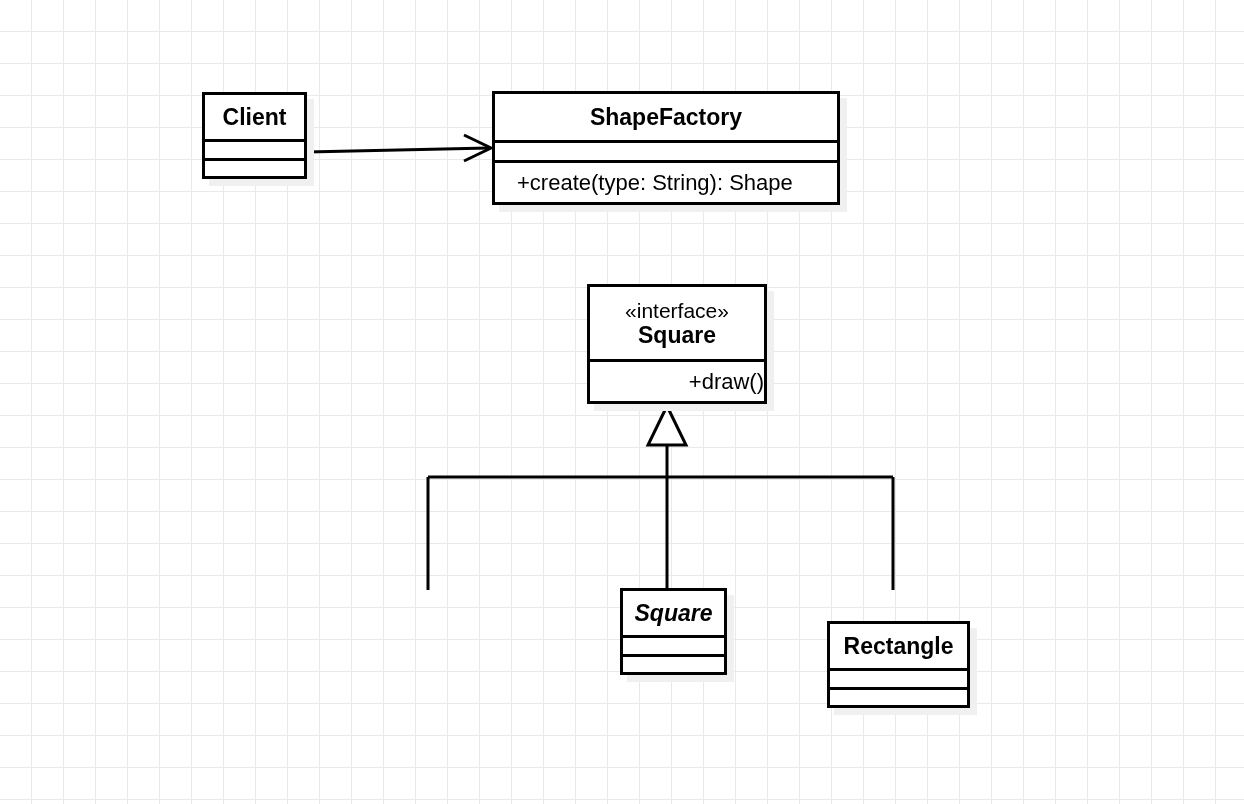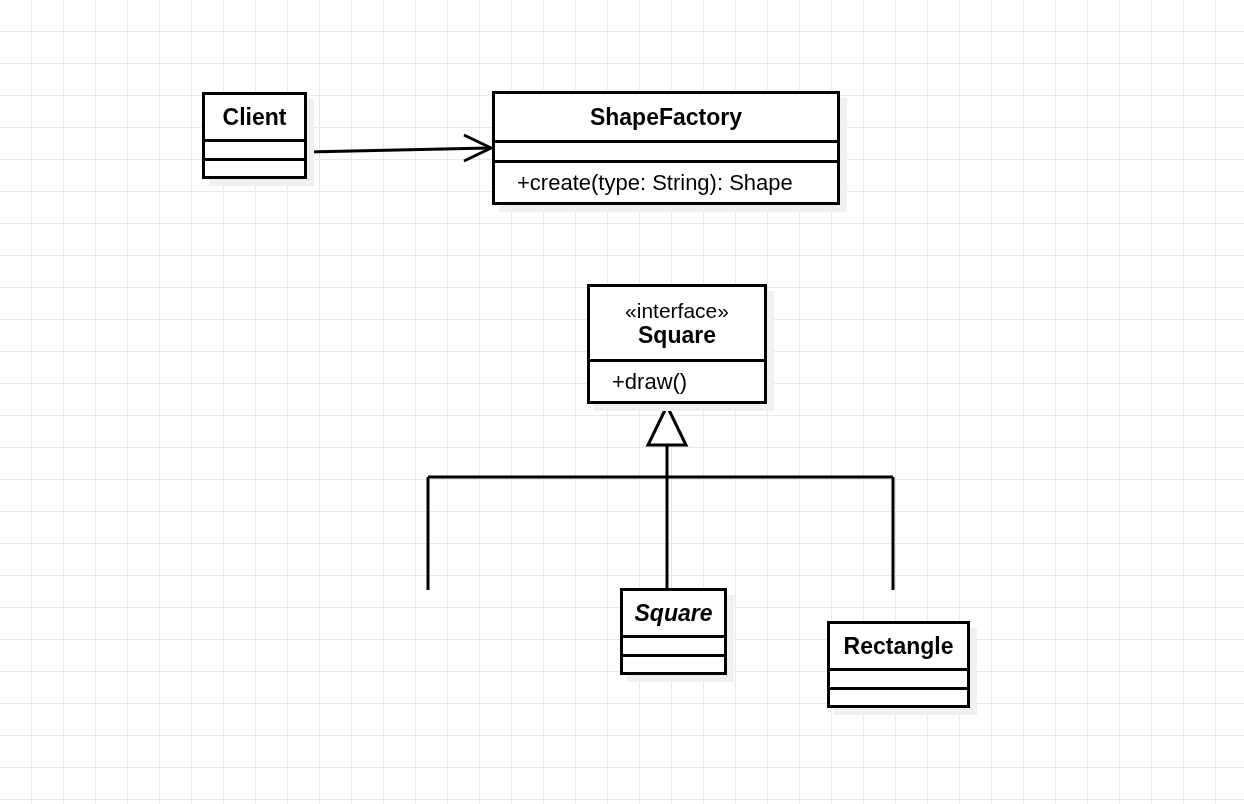--- a/index.html
+++ b/index.html
@@ -146,21 +146,21 @@
     <div class="compartment divided" style="height:44px;">
       <span class="member">+create(type: String): Shape</span>
     </div>
   </div>
 
   <div class="uml-class" style="left:587px; top:284px; width:180px; height:120px;">
     <div class="compartment cmp-title" style="height:76px;">
       <span class="cls-stereotype">«interface»</span>
       <span class="cls-name">Square</span>
     </div>
-    <div class="compartment divided" style="height:44px;">
+    <div class="compartment divided" style="height:44px;justify-content:flex-end;">
       <span class="member">+draw()</span>
     </div>
   </div>
 
 
   <div class="uml-class" style="left:620px; top:588px; width:107px; height:87px;">
     <div class="compartment cmp-title" style="height:47px;font-style:italic;">
       <span class="cls-name">Square</span>
     </div>
     <div class="compartment cmp-empty divided" style="height:21px;"></div>

